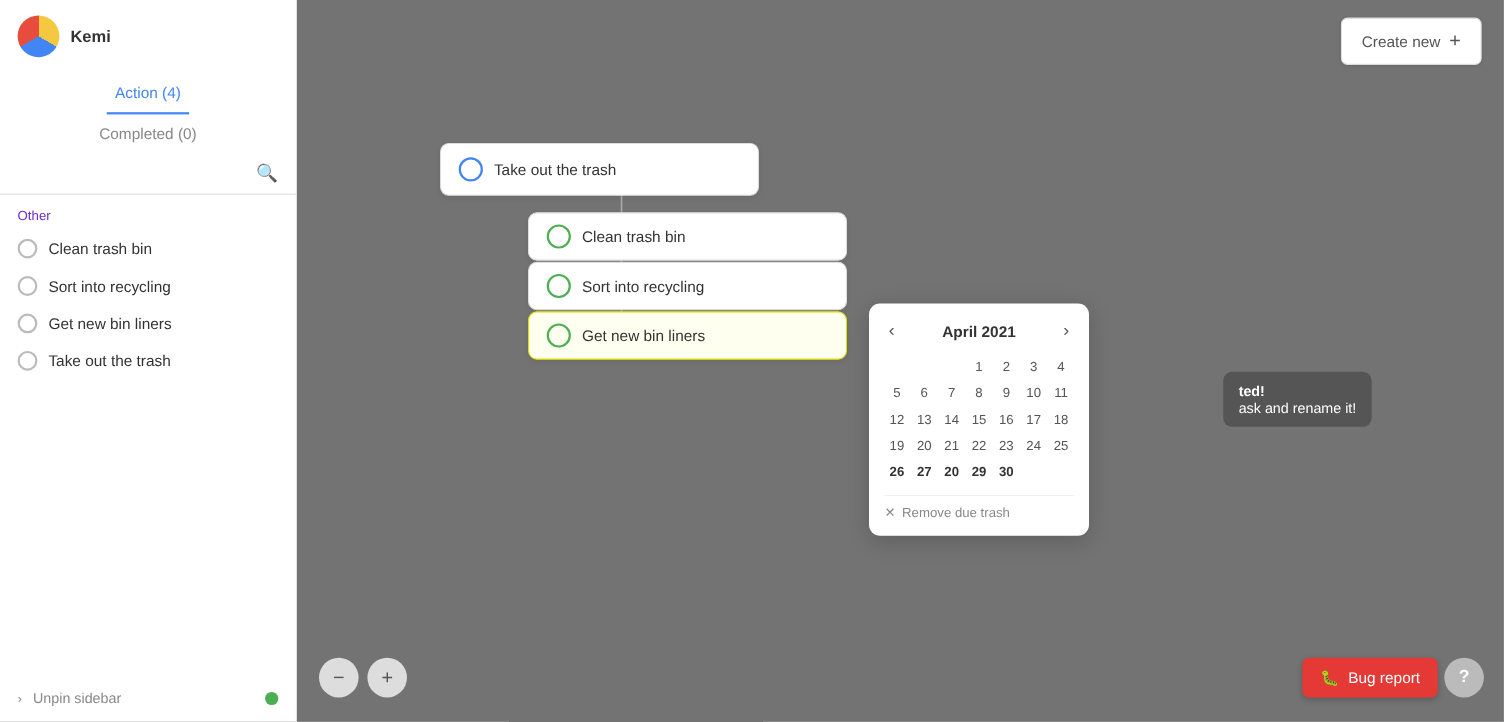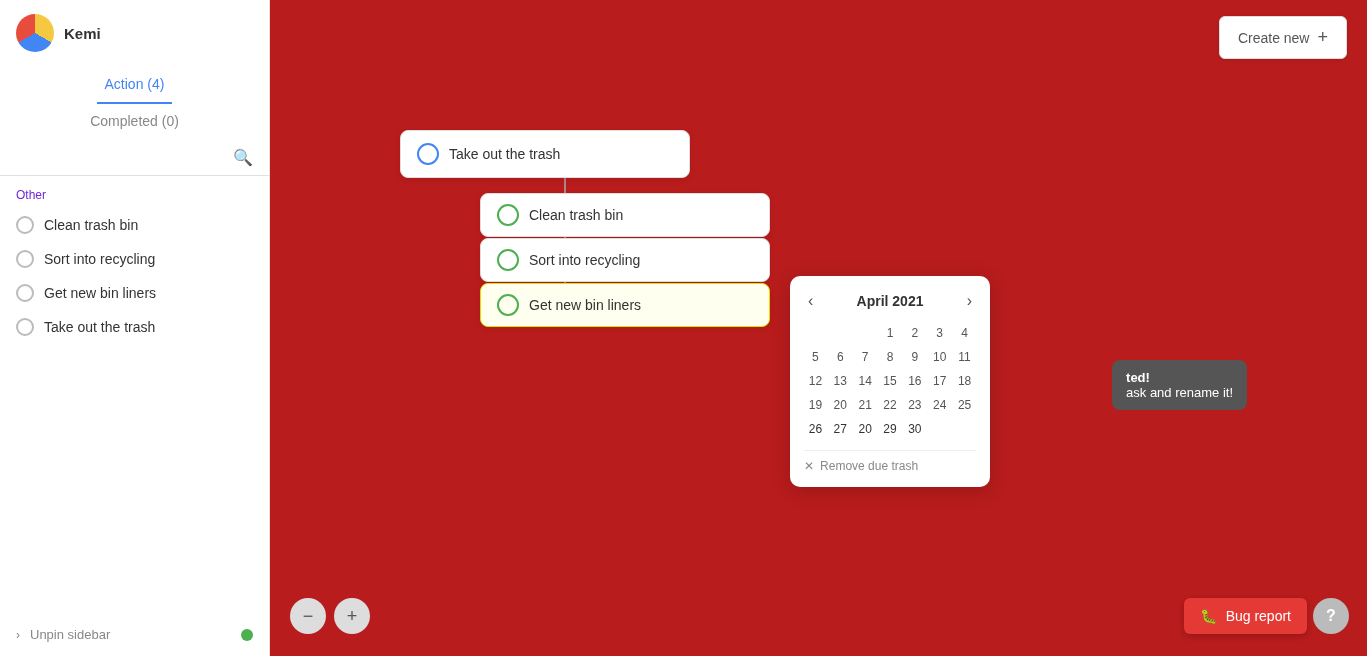--- a/index.html
+++ b/index.html
@@ -89,21 +89,21 @@
       color: #888;
       cursor: pointer;
     }
     #chevron-right { font-size: 12px; margin-right: 2px; }
     #online-dot { width: 12px; height: 12px; border-radius: 50%; background: #4caf50; margin-left: auto; }
 
     
     #main {
       flex: 1;
       position: relative;
-      background: #b91c1c;
+      background: #737373;
       overflow: hidden;
     }
 
     
     #create-new-btn {
       position: absolute;
       top: 16px; right: 20px;
       display: flex;
       align-items: center;
       gap: 8px;
@@ -196,39 +196,39 @@
     .cal-day {
       font-size: 12px;
       color: #555;
       padding: 4px 2px;
       border-radius: 50%;
       cursor: pointer;
       min-width: 22px; min-height: 22px;
       display: flex; align-items: center; justify-content: center;
     }
     .cal-day.blue { color: #4285f4; font-weight: 600; }
-    .cal-day.bold { font-weight: 400; color: #333; }
+    .cal-day.bold { font-weight: 700; color: #333; }
     .cal-day.empty { cursor: default; }
 
     #cal-remove {
       display: flex;
       align-items: center;
       gap: 6px;
       margin-top: 10px;
       font-size: 12px;
       color: #888;
       cursor: pointer;
       padding-top: 8px;
       border-top: 1px solid #eee;
     }
 
     
     #hint-tooltip {
       position: absolute;
-      top: 360px; right: 120px;
+      top: 338px; right: 120px;
       background: #555;
       color: #fff;
       font-size: 13px;
       border-radius: 8px;
       padding: 10px 14px;
       max-width: 200px;
       z-index: 15;
     }
 
     

